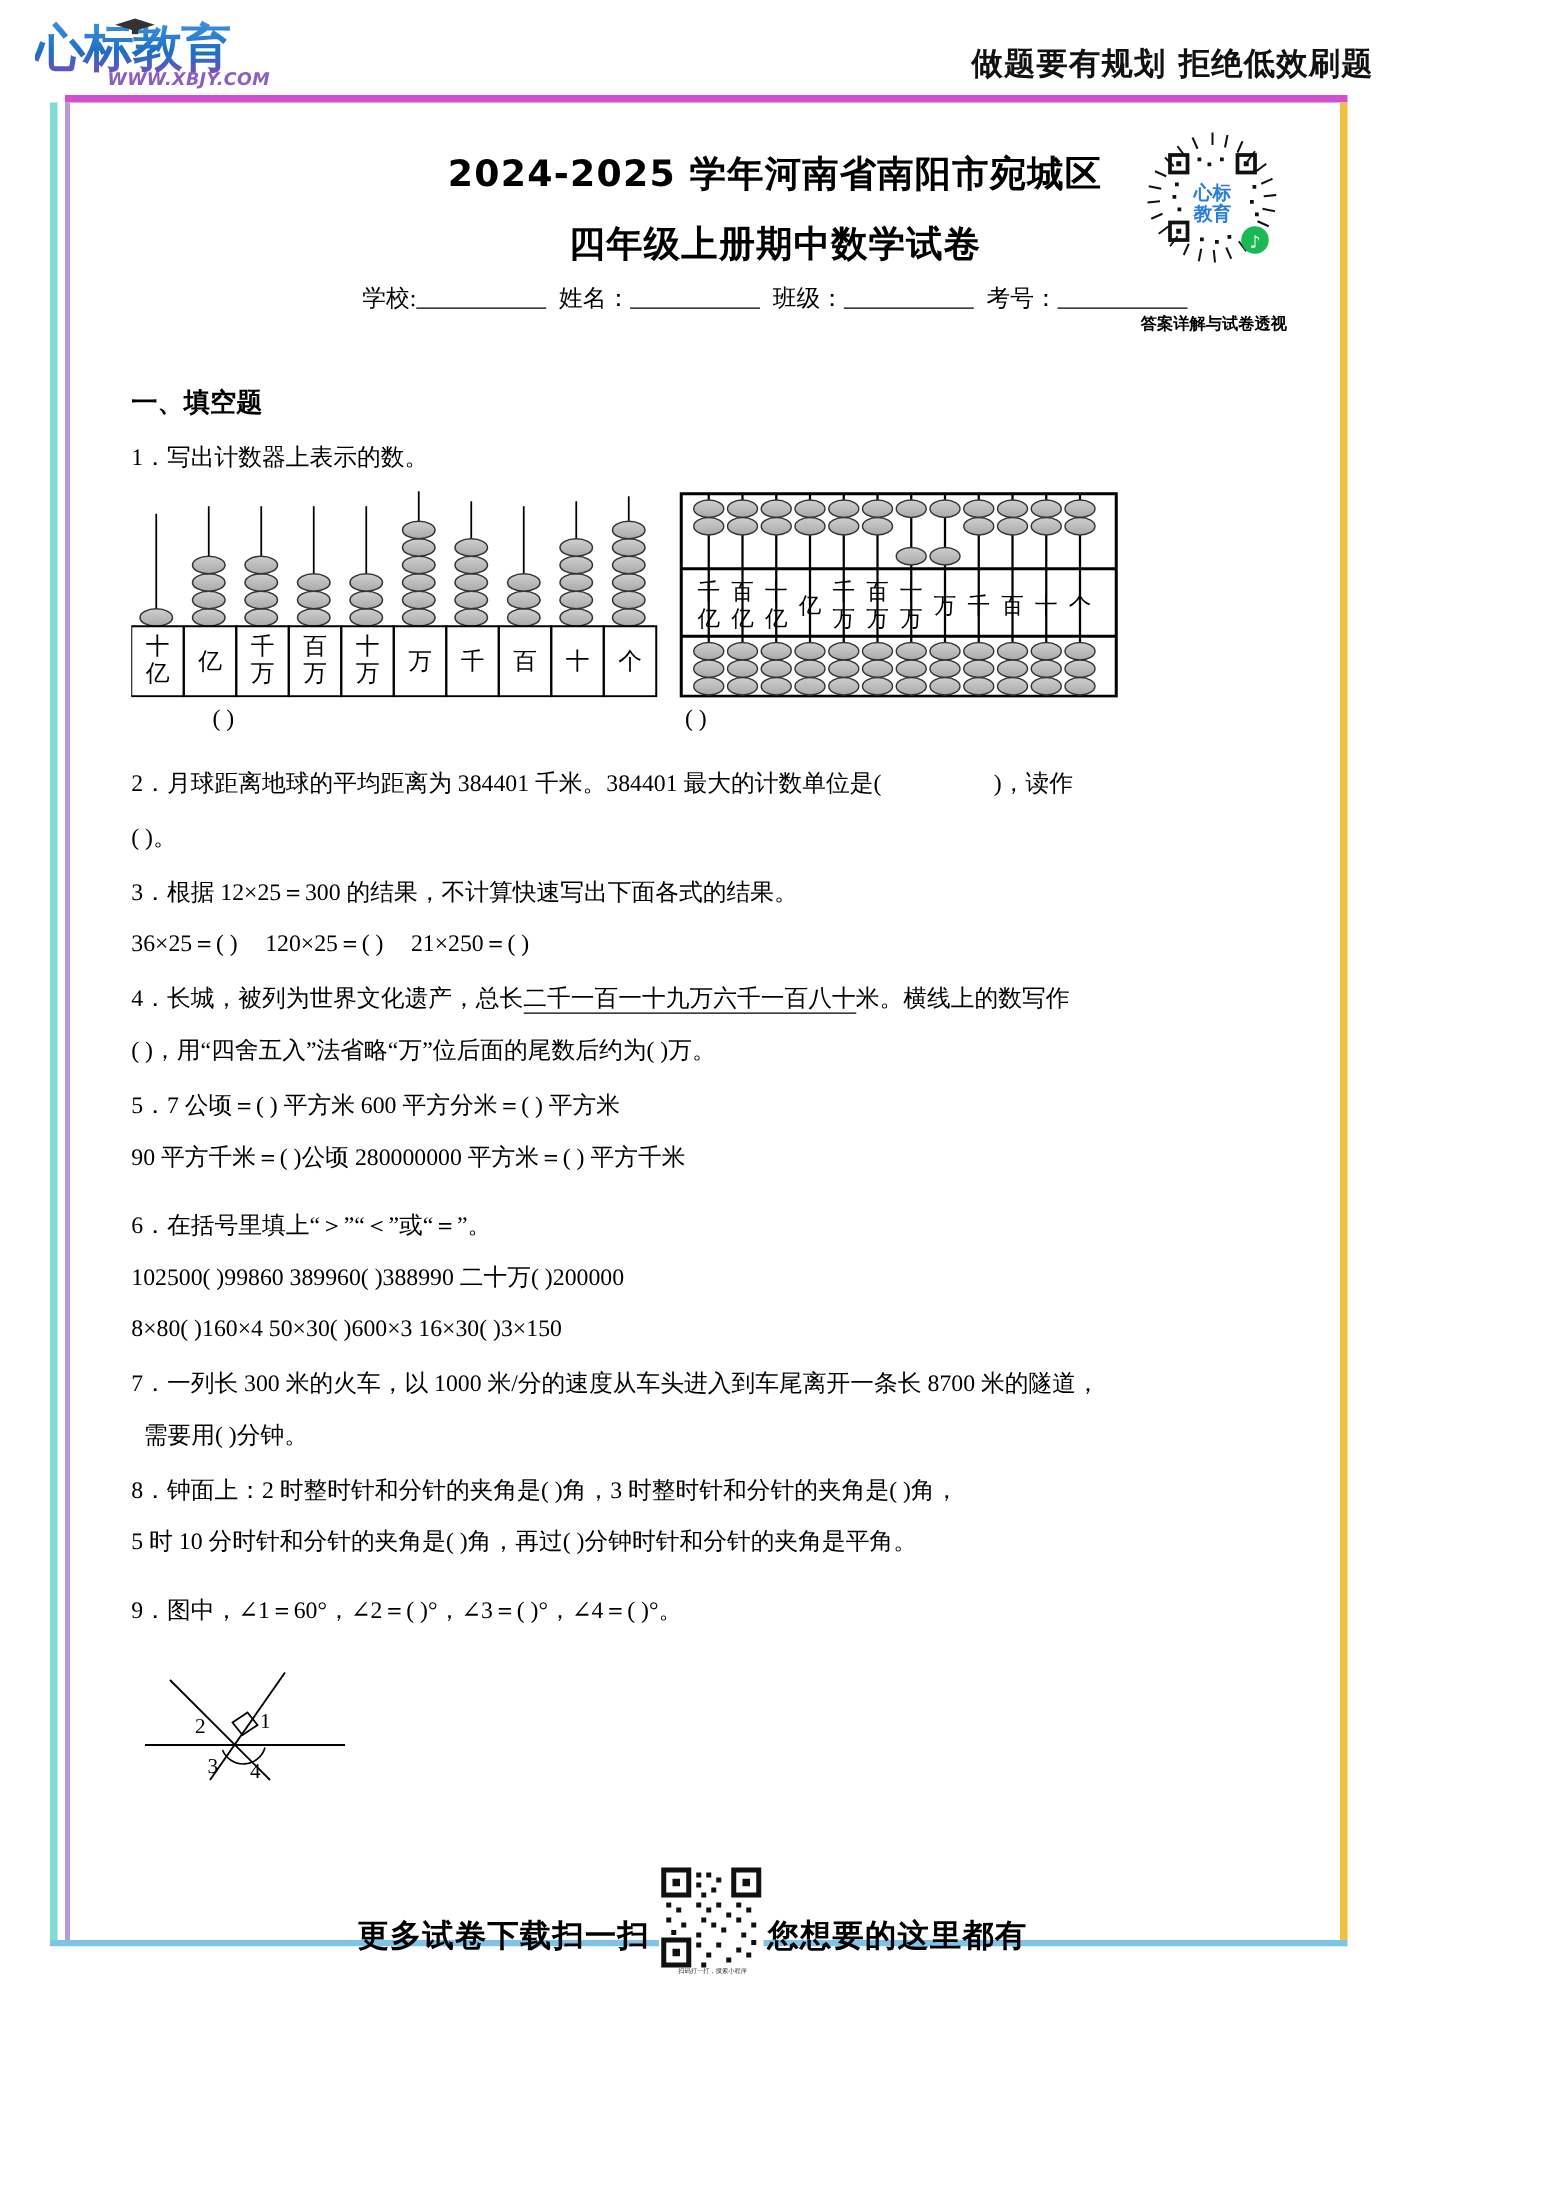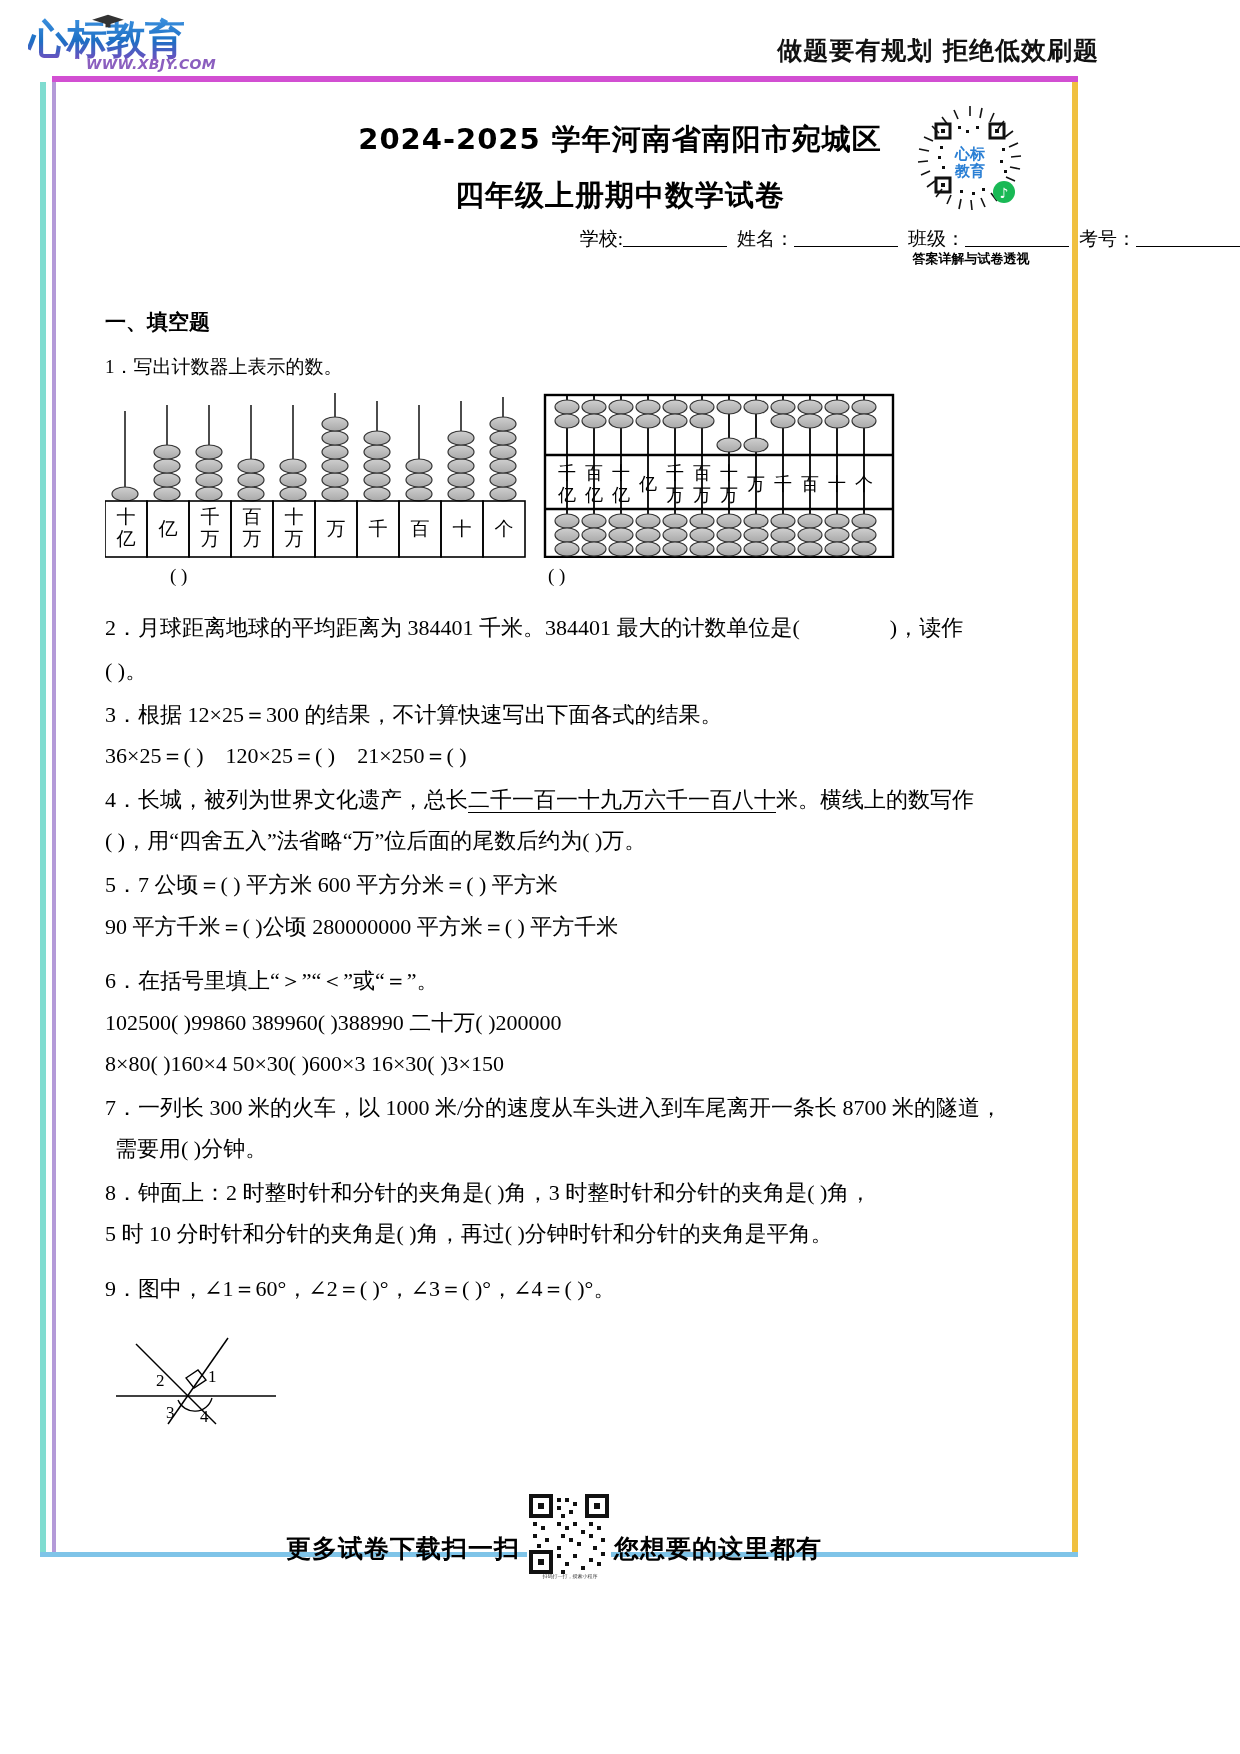--- a/index.html
+++ b/index.html
@@ -69,21 +69,21 @@
     position:absolute;left:0;top:120px;width:1240px;text-align:center;
     font-family:"DejaVu Sans","Liberation Sans",sans-serif;
     font-weight:bold;font-size:29px;letter-spacing:1px;
   }
   .title2{
     position:absolute;left:0;top:176px;width:1240px;text-align:center;
     font-family:"DejaVu Sans","Liberation Sans",sans-serif;
     font-weight:bold;font-size:29px;letter-spacing:1px;
   }
   .infoline{
-    position:absolute;left:0;top:226px;width:1240px;text-align:right;
+    position:absolute;left:0;top:226px;width:1240px;text-align:center;
     font-size:19px;
     font-family:Liberation Serif, serif;
   }
   .infoline .blank{
     display:inline-block;border-bottom:1.4px solid #000;
     height:17px;vertical-align:-2px;
   }
   .b1{width:104px;} .b2{width:104px;} .b3{width:104px;} .b4{width:104px;}
   .infoline span.lb{margin-left:10px;}
 
@@ -93,21 +93,21 @@
   }
   .qr-note{
     position:absolute;left:896px;top:250px;width:150px;text-align:center;
     font-family:Liberation Sans, sans-serif;font-size:13px;font-weight:bold;
   }
   .sec-head{
     font-family:"DejaVu Sans","Liberation Sans",sans-serif;
     font-weight:bold;font-size:21px;margin:0 0 18px 0;
   }
   .q{font-size:19px;line-height:41px;margin:0;}
-  .qrow{font-size:22px;line-height:41px;}
+  .qrow{font-size:19px;line-height:41px;}
   .u{border-bottom:1.3px solid #000;}
 
   
   .fig1{position:absolute;left:105px;top:383px;width:790px;height:175px;}
 
   .ans-paren{
     position:absolute;font-size:19px;
   }
 
   

